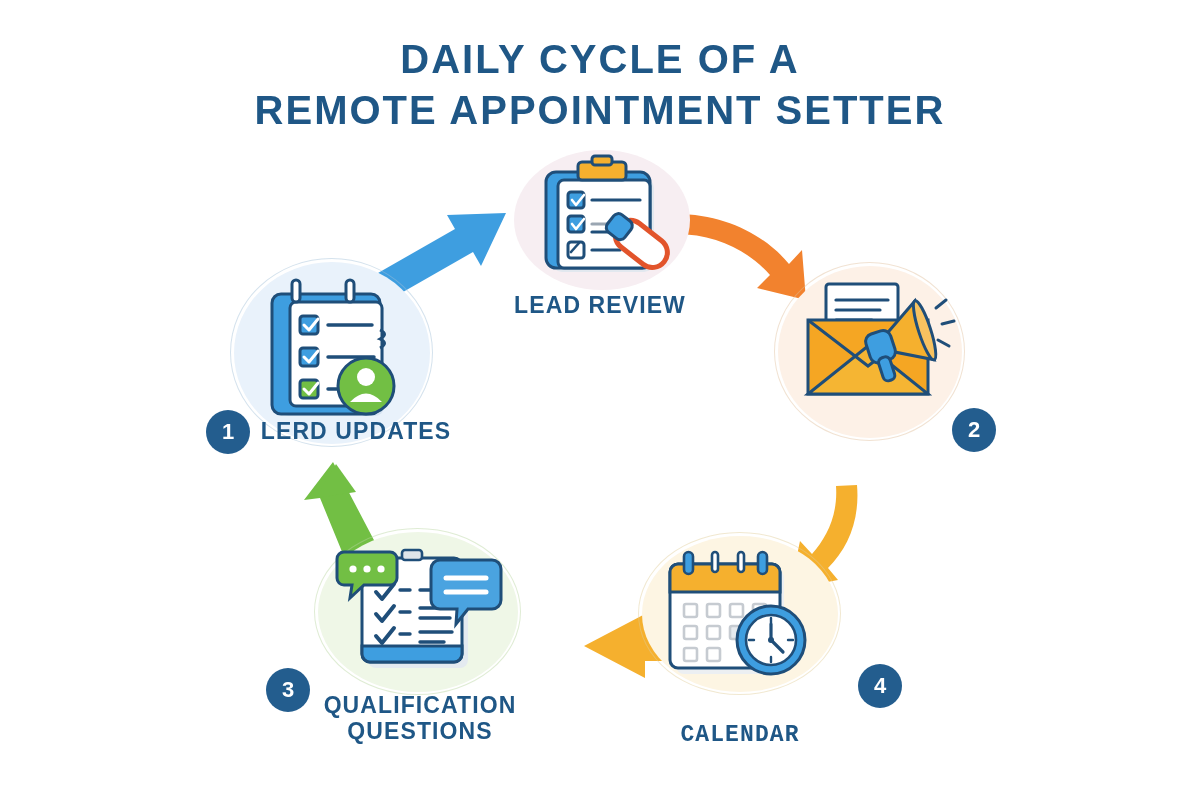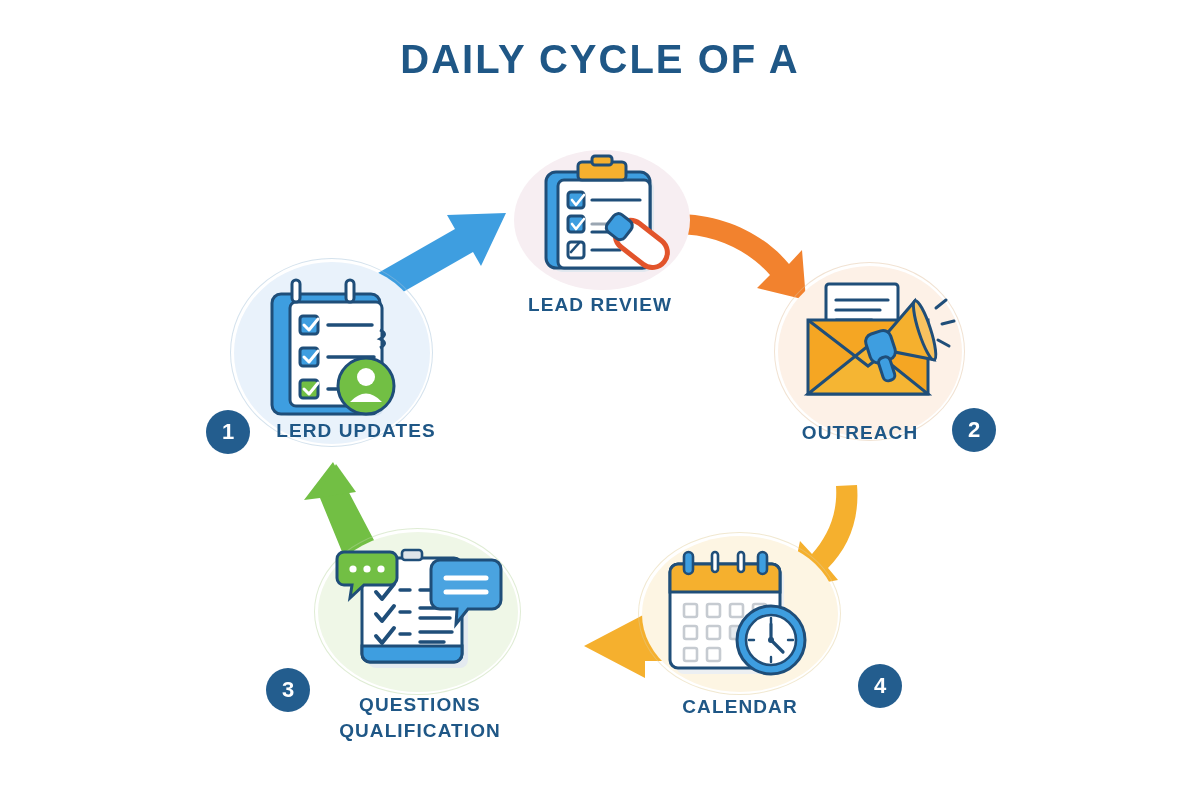--- a/index.html
+++ b/index.html
@@ -49,21 +49,21 @@
     border: 1.5px solid rgba(170,180,190,0.40);
   }
   .icon-wrap {
     position: absolute;
   }
   .label {
     position: absolute;
     text-align: center;
     color: #1f5786;
     font-weight: 700;
-    font-size: 19px;
+    font-size: 23px;
     letter-spacing: 1.1px;
     line-height: 26px;
     text-transform: uppercase;
     white-space: nowrap;
   }
   .badge {
     position: absolute;
     width: 44px;
     height: 44px;
     border-radius: 50%;
@@ -84,20 +84,21 @@
     pointer-events: none;
   }
 </style>
 </head>
 <body>
 
 <div id="stage">
 
   <div class="title-block">
     <div class="title-line">DAILY CYCLE OF A</div>
+    <div class="title-line">REMOTE APPOINTMENT SETTER</div>
   </div>
 
   <svg class="arrow-layer" viewBox="0 0 1200 800">
 
     <g>
       <path d="M371,277 L455,229 L447,215 L506,213 L481,266 L473,252 L389,300 Z" fill="#3e9ee0"></path>
     </g>
 
     <g>
       <path d="M676,214 C726,214 766,236 789,264 L802,250 L806,300 L757,288 L770,275 C750,252 717,234 676,234 Z" fill="#f2822e"></path>
@@ -217,21 +218,20 @@
           <ellipse cx="140" cy="61" rx="6" ry="31" fill="#f7c260" stroke="#1f4e79" stroke-width="3"></ellipse>
         </g>
 
         <line x1="150" y1="32" x2="160" y2="24" stroke="#1f4e79" stroke-width="3" stroke-linecap="round"></line>
         <line x1="156" y1="48" x2="168" y2="45" stroke="#1f4e79" stroke-width="3" stroke-linecap="round"></line>
         <line x1="152" y1="64" x2="163" y2="70" stroke="#1f4e79" stroke-width="3" stroke-linecap="round"></line>
       </svg>
     </div>
   </div>
   <div class="label" style="left:730px; top:420px; width:260px;">
-    <div>OUTREACH</div>
   </div>
   <div class="badge" style="left:952px; top:408px;">
     <span>2</span>
   </div>
 
   <div class="node" style="left:636px; top:532px; width:208px; height:168px;">
     <div class="disc" style="left:6px; top:4px; width:196px; height:156px; background:#fdf5e3;"></div>
     <div class="ring" style="left:2px; top:0px; width:201px; height:161px; border-color:rgba(225,205,150,0.45);"></div>
     <div class="icon-wrap" style="left:22px; top:16px; width:166px; height:134px;">
       <svg viewBox="0 0 166 134" width="166" height="134">
@@ -262,21 +262,21 @@
         <line x1="113" y1="70" x2="113" y2="75" stroke="#1f4e79" stroke-width="2.4" stroke-linecap="round"></line>
         <line x1="113" y1="109" x2="113" y2="114" stroke="#1f4e79" stroke-width="2.4" stroke-linecap="round"></line>
         <line x1="91" y1="92" x2="96" y2="92" stroke="#1f4e79" stroke-width="2.4" stroke-linecap="round"></line>
         <line x1="130" y1="92" x2="135" y2="92" stroke="#1f4e79" stroke-width="2.4" stroke-linecap="round"></line>
         <line x1="113" y1="92" x2="113" y2="76" stroke="#1f4e79" stroke-width="3.2" stroke-linecap="round"></line>
         <line x1="113" y1="92" x2="125" y2="104" stroke="#1f4e79" stroke-width="3.2" stroke-linecap="round"></line>
         <circle cx="113" cy="92" r="3" fill="#1f4e79"></circle>
       </svg>
     </div>
   </div>
-  <div class="label" style="left:610px; top:694px; width:260px;">
+  <div class="label" style="left:610px; top:722px; width:260px;font-family:Liberation Mono, monospace;">
     <div>CALENDAR</div>
   </div>
   <div class="badge" style="left:858px; top:664px;">
     <span>4</span>
   </div>
 
   <div class="node" style="left:312px; top:528px; width:212px; height:172px;">
     <div class="disc" style="left:6px; top:4px; width:200px; height:160px; background:#eff7e7;"></div>
     <div class="ring" style="left:2px; top:0px; width:205px; height:165px; border-color:rgba(185,212,160,0.45);"></div>
     <div class="icon-wrap" style="left:16px; top:10px; width:180px; height:150px;">
@@ -307,20 +307,20 @@
         <circle cx="39" cy="31" r="3.6" fill="#ffffff"></circle>
         <circle cx="53" cy="31" r="3.6" fill="#ffffff"></circle>
 
         <path d="M112,22 L164,22 a9,9 0 0 1 9,9 L173,62 a9,9 0 0 1 -9,9 L140,71 L128,86 L129,71 L112,71 a9,9 0 0 1 -9,-9 L103,31 a9,9 0 0 1 9,-9 Z" fill="#4aa3e0" stroke="#1f4e79" stroke-width="3"></path>
         <line x1="118" y1="40" x2="158" y2="40" stroke="#ffffff" stroke-width="5" stroke-linecap="round"></line>
         <line x1="118" y1="54" x2="158" y2="54" stroke="#ffffff" stroke-width="5" stroke-linecap="round"></line>
       </svg>
     </div>
   </div>
   <div class="label" style="left:290px; top:692px; width:260px;">
+    <div>QUALIFICATION</div>
     <div>QUESTIONS</div>
-    <div>QUALIFICATION</div>
   </div>
   <div class="badge" style="left:266px; top:668px;">
     <span>3</span>
   </div>
 
 </div>
 
 </body></html>

